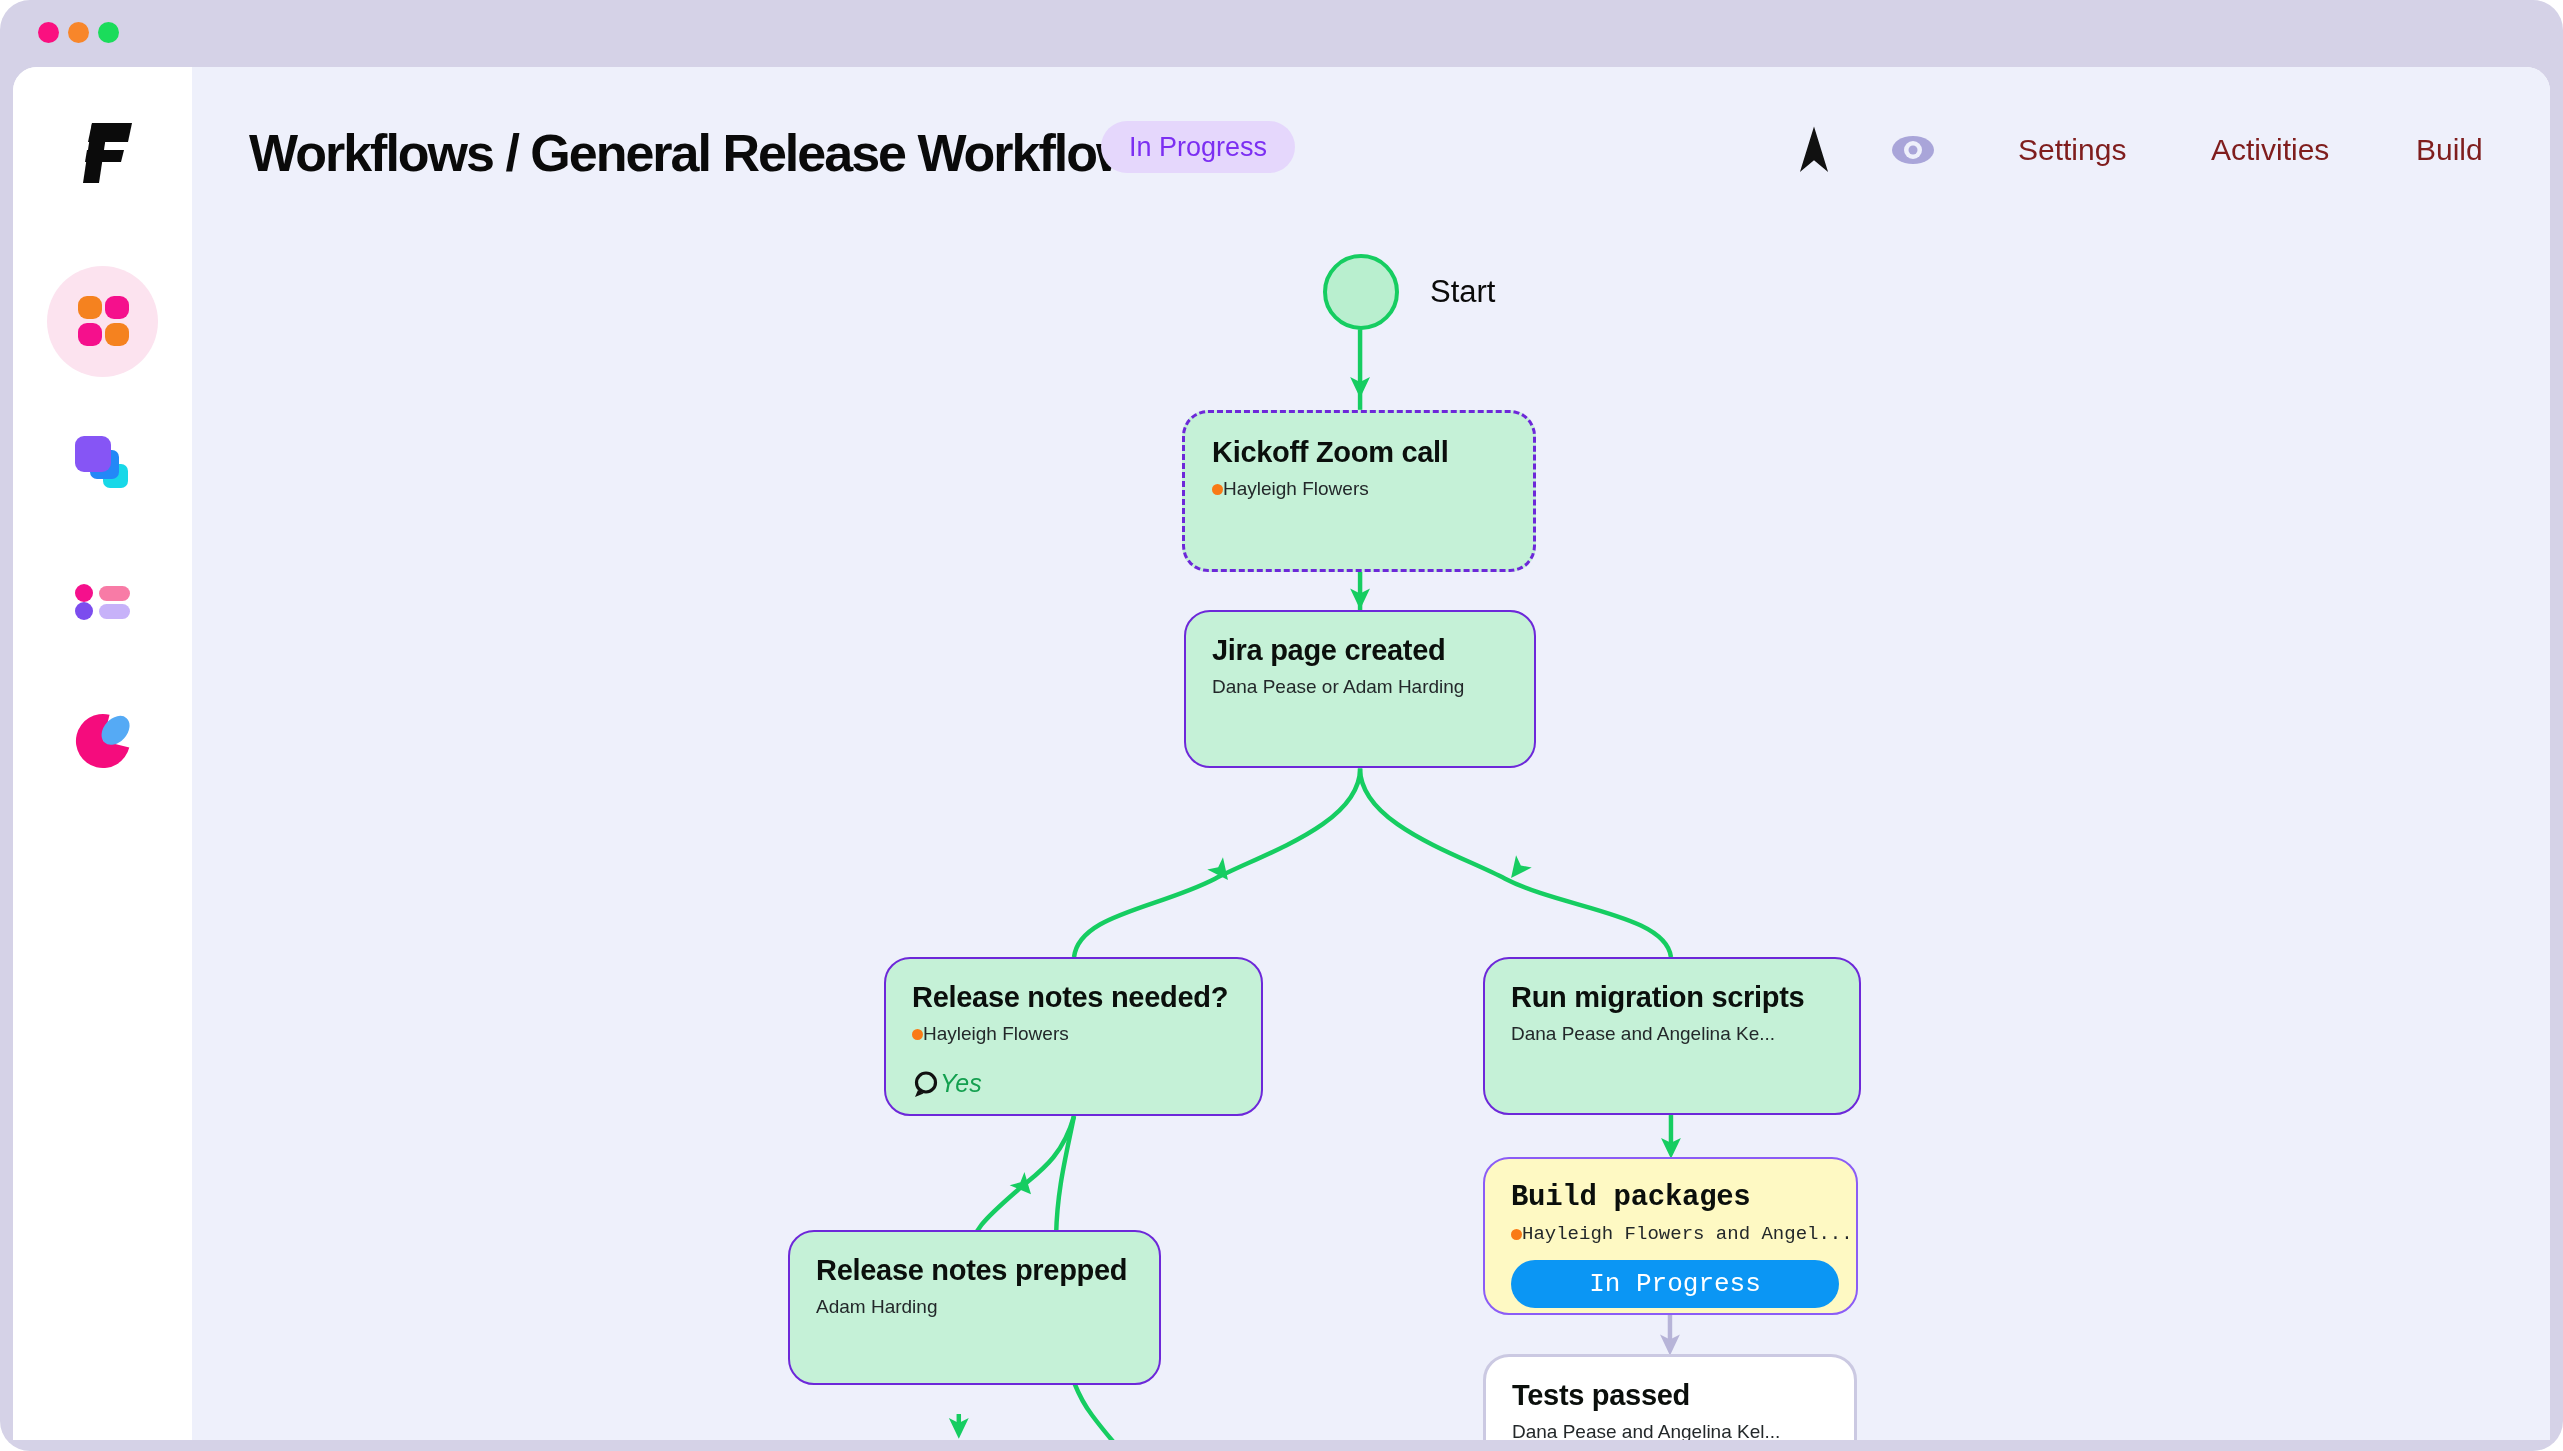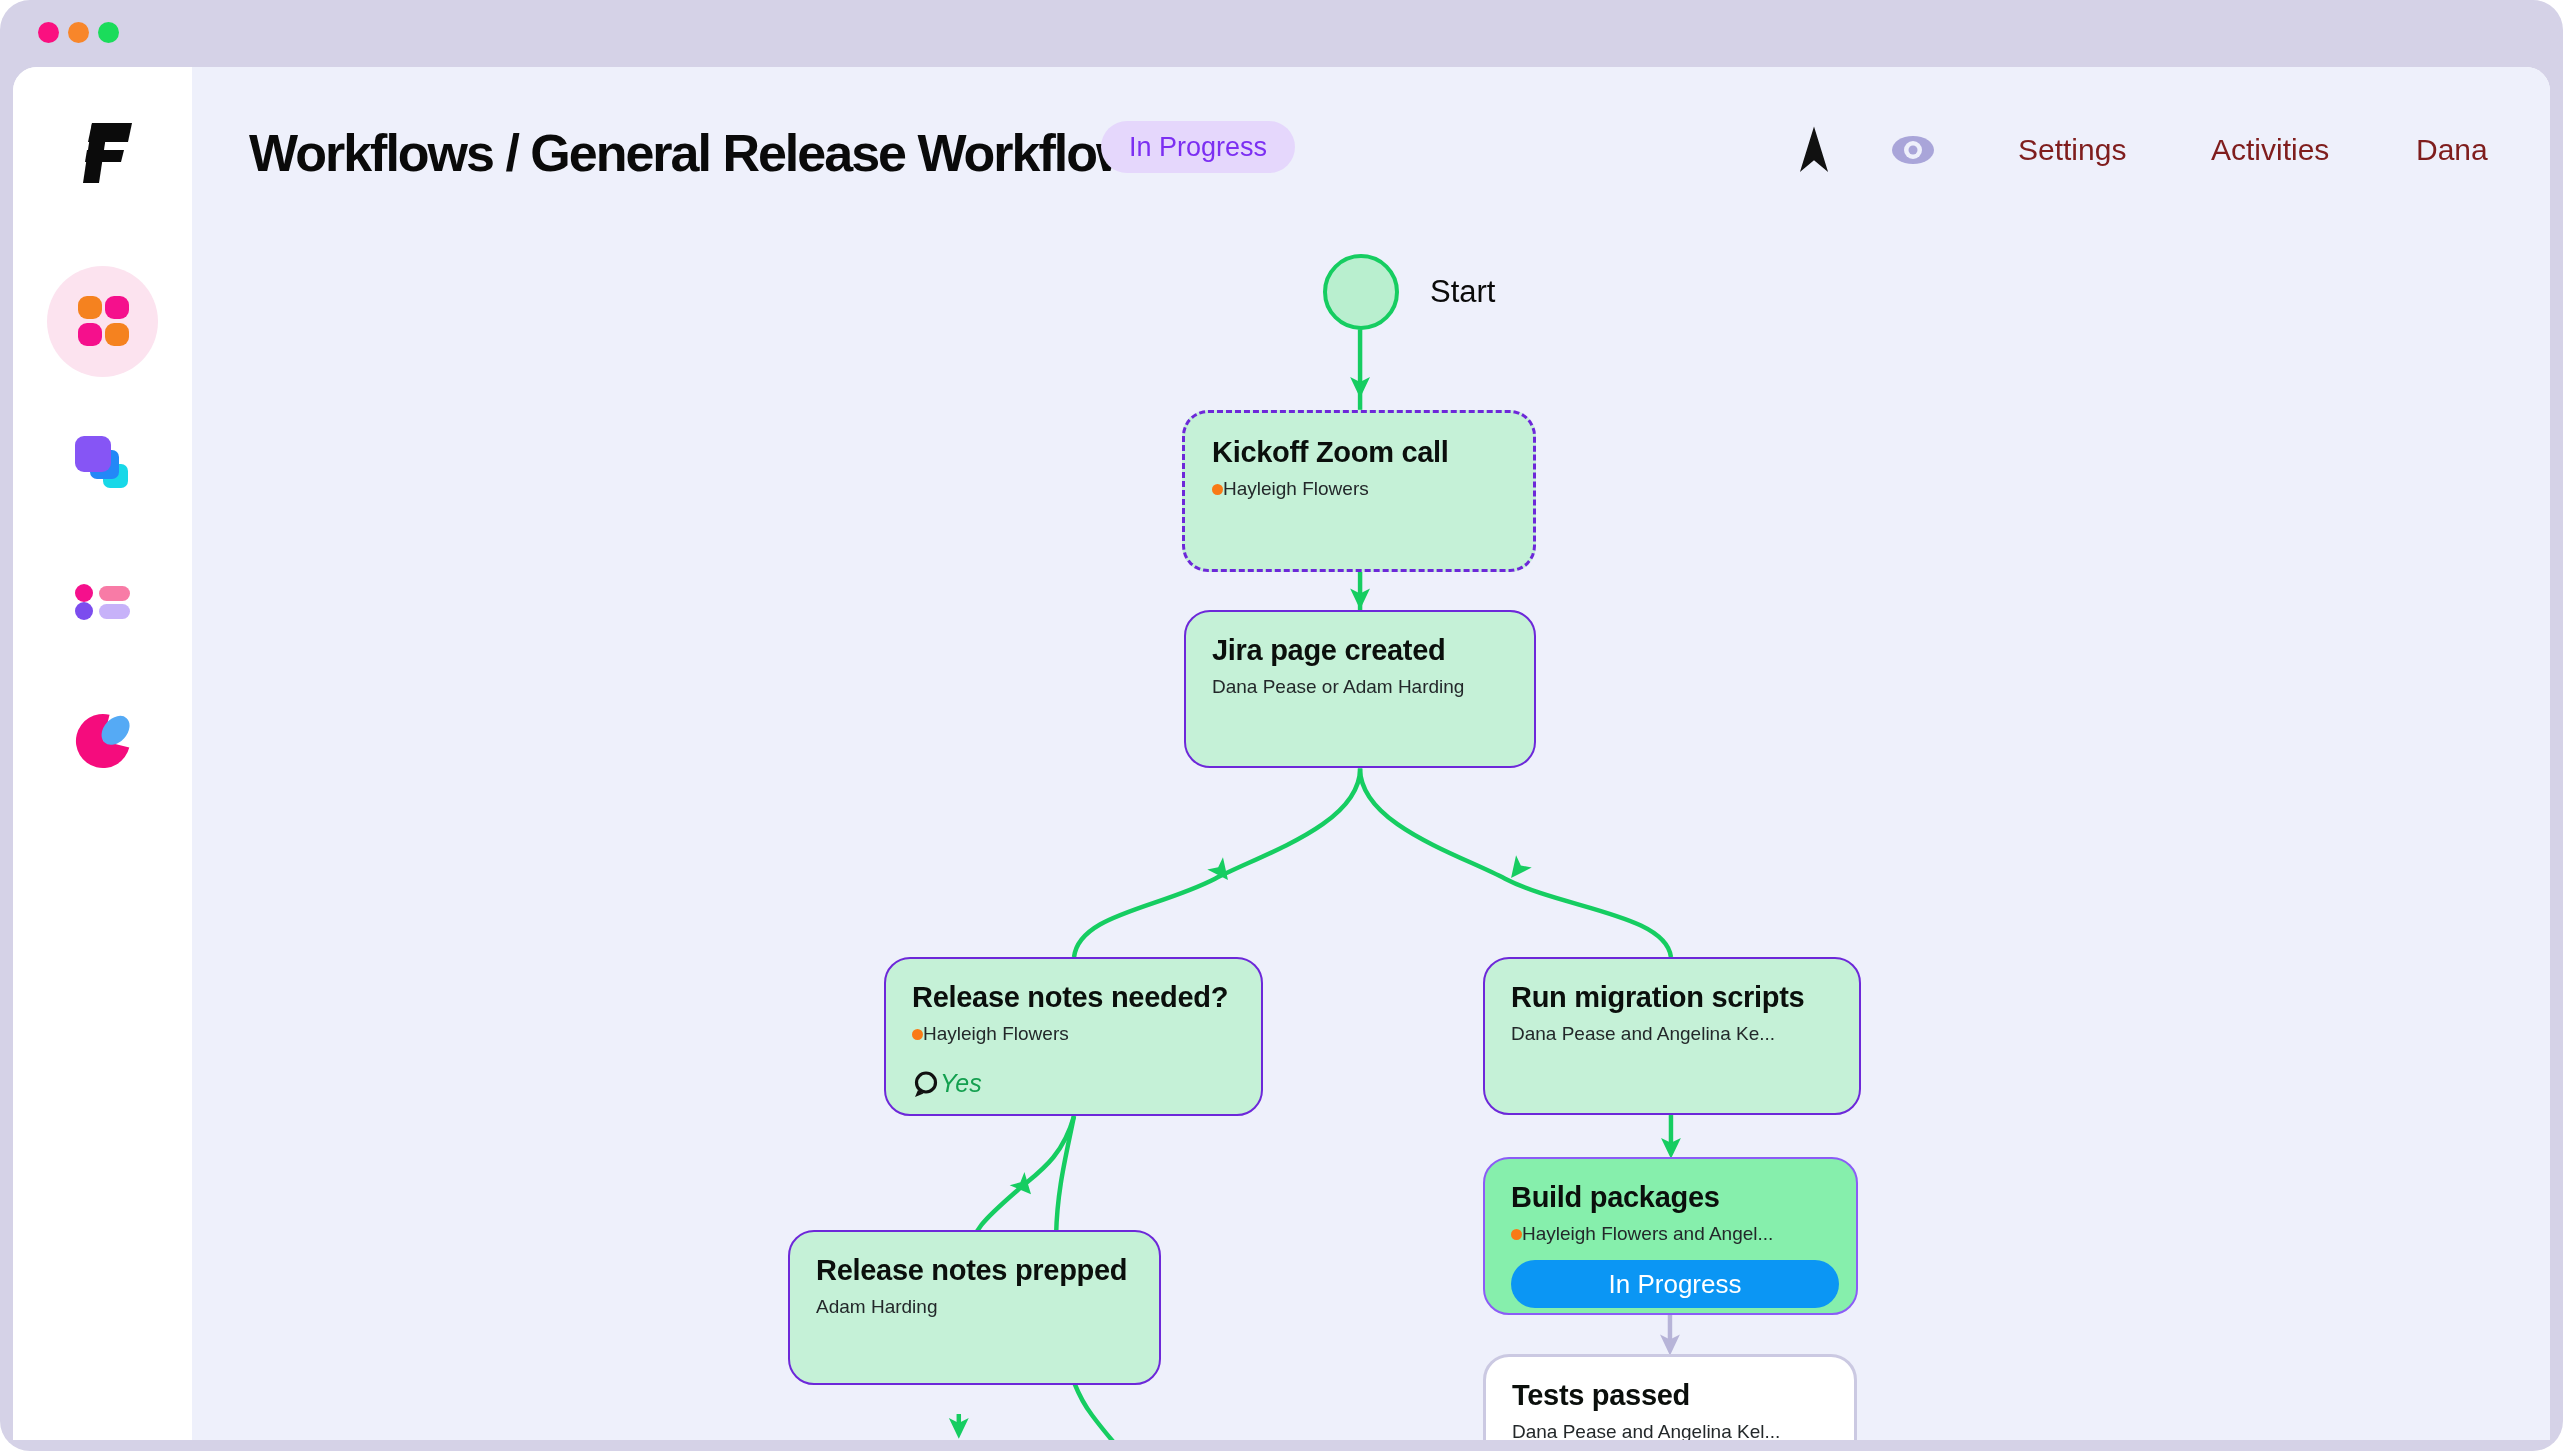--- a/index.html
+++ b/index.html
@@ -23,21 +23,21 @@
   .badge{position:absolute;left:909px;top:54px;height:52px;padding:0 28px;border-radius:28px;background:#e5d7fc;color:#7c2ff2;font-size:27px;font-weight:500;display:flex;align-items:center;}
   .hdr-icon{position:absolute;top:60px;}
   .nav-link{position:absolute;top:66px;font-size:30px;font-weight:500;color:#7f1d1d;cursor:pointer;white-space:nowrap;}
 
   
   .node{position:absolute;background:#c5f1d7;border:2px solid #6d28d9;border-radius:26px;padding:22px 26px;}
   .node .title{font-size:29px;font-weight:700;letter-spacing:-0.3px;color:#0b0f0c;white-space:nowrap;}
   .node .assignee{margin-top:9px;font-size:19px;color:#23282a;display:flex;align-items:center;gap:0;white-space:nowrap;}
   .dot{width:11px;height:11px;border-radius:50%;background:#f97a16;flex:0 0 auto;}
   .node.dashed{border-style:dashed;border-width:3px;padding:23px 27px;}
-  .node.purple{background:#86efac;border-color:#8b5cf6;}
+  .node.purple{background:#fef9c3;border-color:#8b5cf6;font-family:Liberation Mono, monospace;}
   .node.gray{background:#ffffff;border-color:#cbc9e2;border-width:3px;}
   .condition{margin-top:24px;display:flex;align-items:center;gap:0;font-size:25px;font-style:italic;color:#14a050;font-weight:500;}
   .status-pill{margin-top:15px;width:328px;height:48px;border-radius:26px;background:#0b96f4;color:#ffffff;font-size:26px;font-weight:500;display:flex;align-items:center;justify-content:center;}
   .start-circle{position:absolute;left:1131px;top:187px;width:76px;height:76px;border-radius:50%;background:#b9efcf;border:4px solid #16cd61;}
   .start-label{position:absolute;left:1238px;top:207px;font-size:31px;font-weight:500;color:#0a0a0a;}
   .edges{position:absolute;left:0;top:0;pointer-events:none;}
 </style>
 </head>
 <body>
 
@@ -102,21 +102,21 @@
           <polygon points="12,1 21,30 12,22.5 3,30" fill="#111111"></polygon>
         </svg>
         <svg class="hdr-icon" style="left:1695px;top:66px;" width="52" height="34" viewBox="0 0 52 34">
           <ellipse cx="26" cy="17" rx="21" ry="14" fill="#a9a5d9"></ellipse>
           <circle cx="26" cy="17" r="9" fill="#eef0fb"></circle>
           <circle cx="26" cy="17" r="4.5" fill="#a9a5d9"></circle>
         </svg>
 
         <div class="nav-link" style="left:1826px;">Settings</div>
         <div class="nav-link" style="left:2019px;">Activities</div>
-        <div class="nav-link" style="left:2224px;">Dana</div>
+        <div class="nav-link" style="left:2224px;">Build</div>
 
         <svg class="edges" width="2358" height="1373" viewBox="0 0 2374 1382">
           <g fill="none" stroke="#16cd61" stroke-width="4.5">
             <path d="M1176,264 L1176,345"></path>
             <path d="M1176,508 L1176,547"></path>
             <path d="M1176,706 C1176,762 1078,792 1030,817 C972,847 893,853 888,896"></path>
             <path d="M1176,706 C1176,762 1274,792 1322,817 C1380,847 1484,853 1489,896"></path>
             <path d="M888,1056 C876,1098 853,1112 832,1130 C801,1157 783,1172 781,1200"></path>
             <path d="M888,1056 C880,1096 871,1130 870,1175 C869,1262 878,1320 906,1357 C926,1384 944,1402 958,1420"></path>
             <path d="M1489,1055 L1489,1092"></path>

